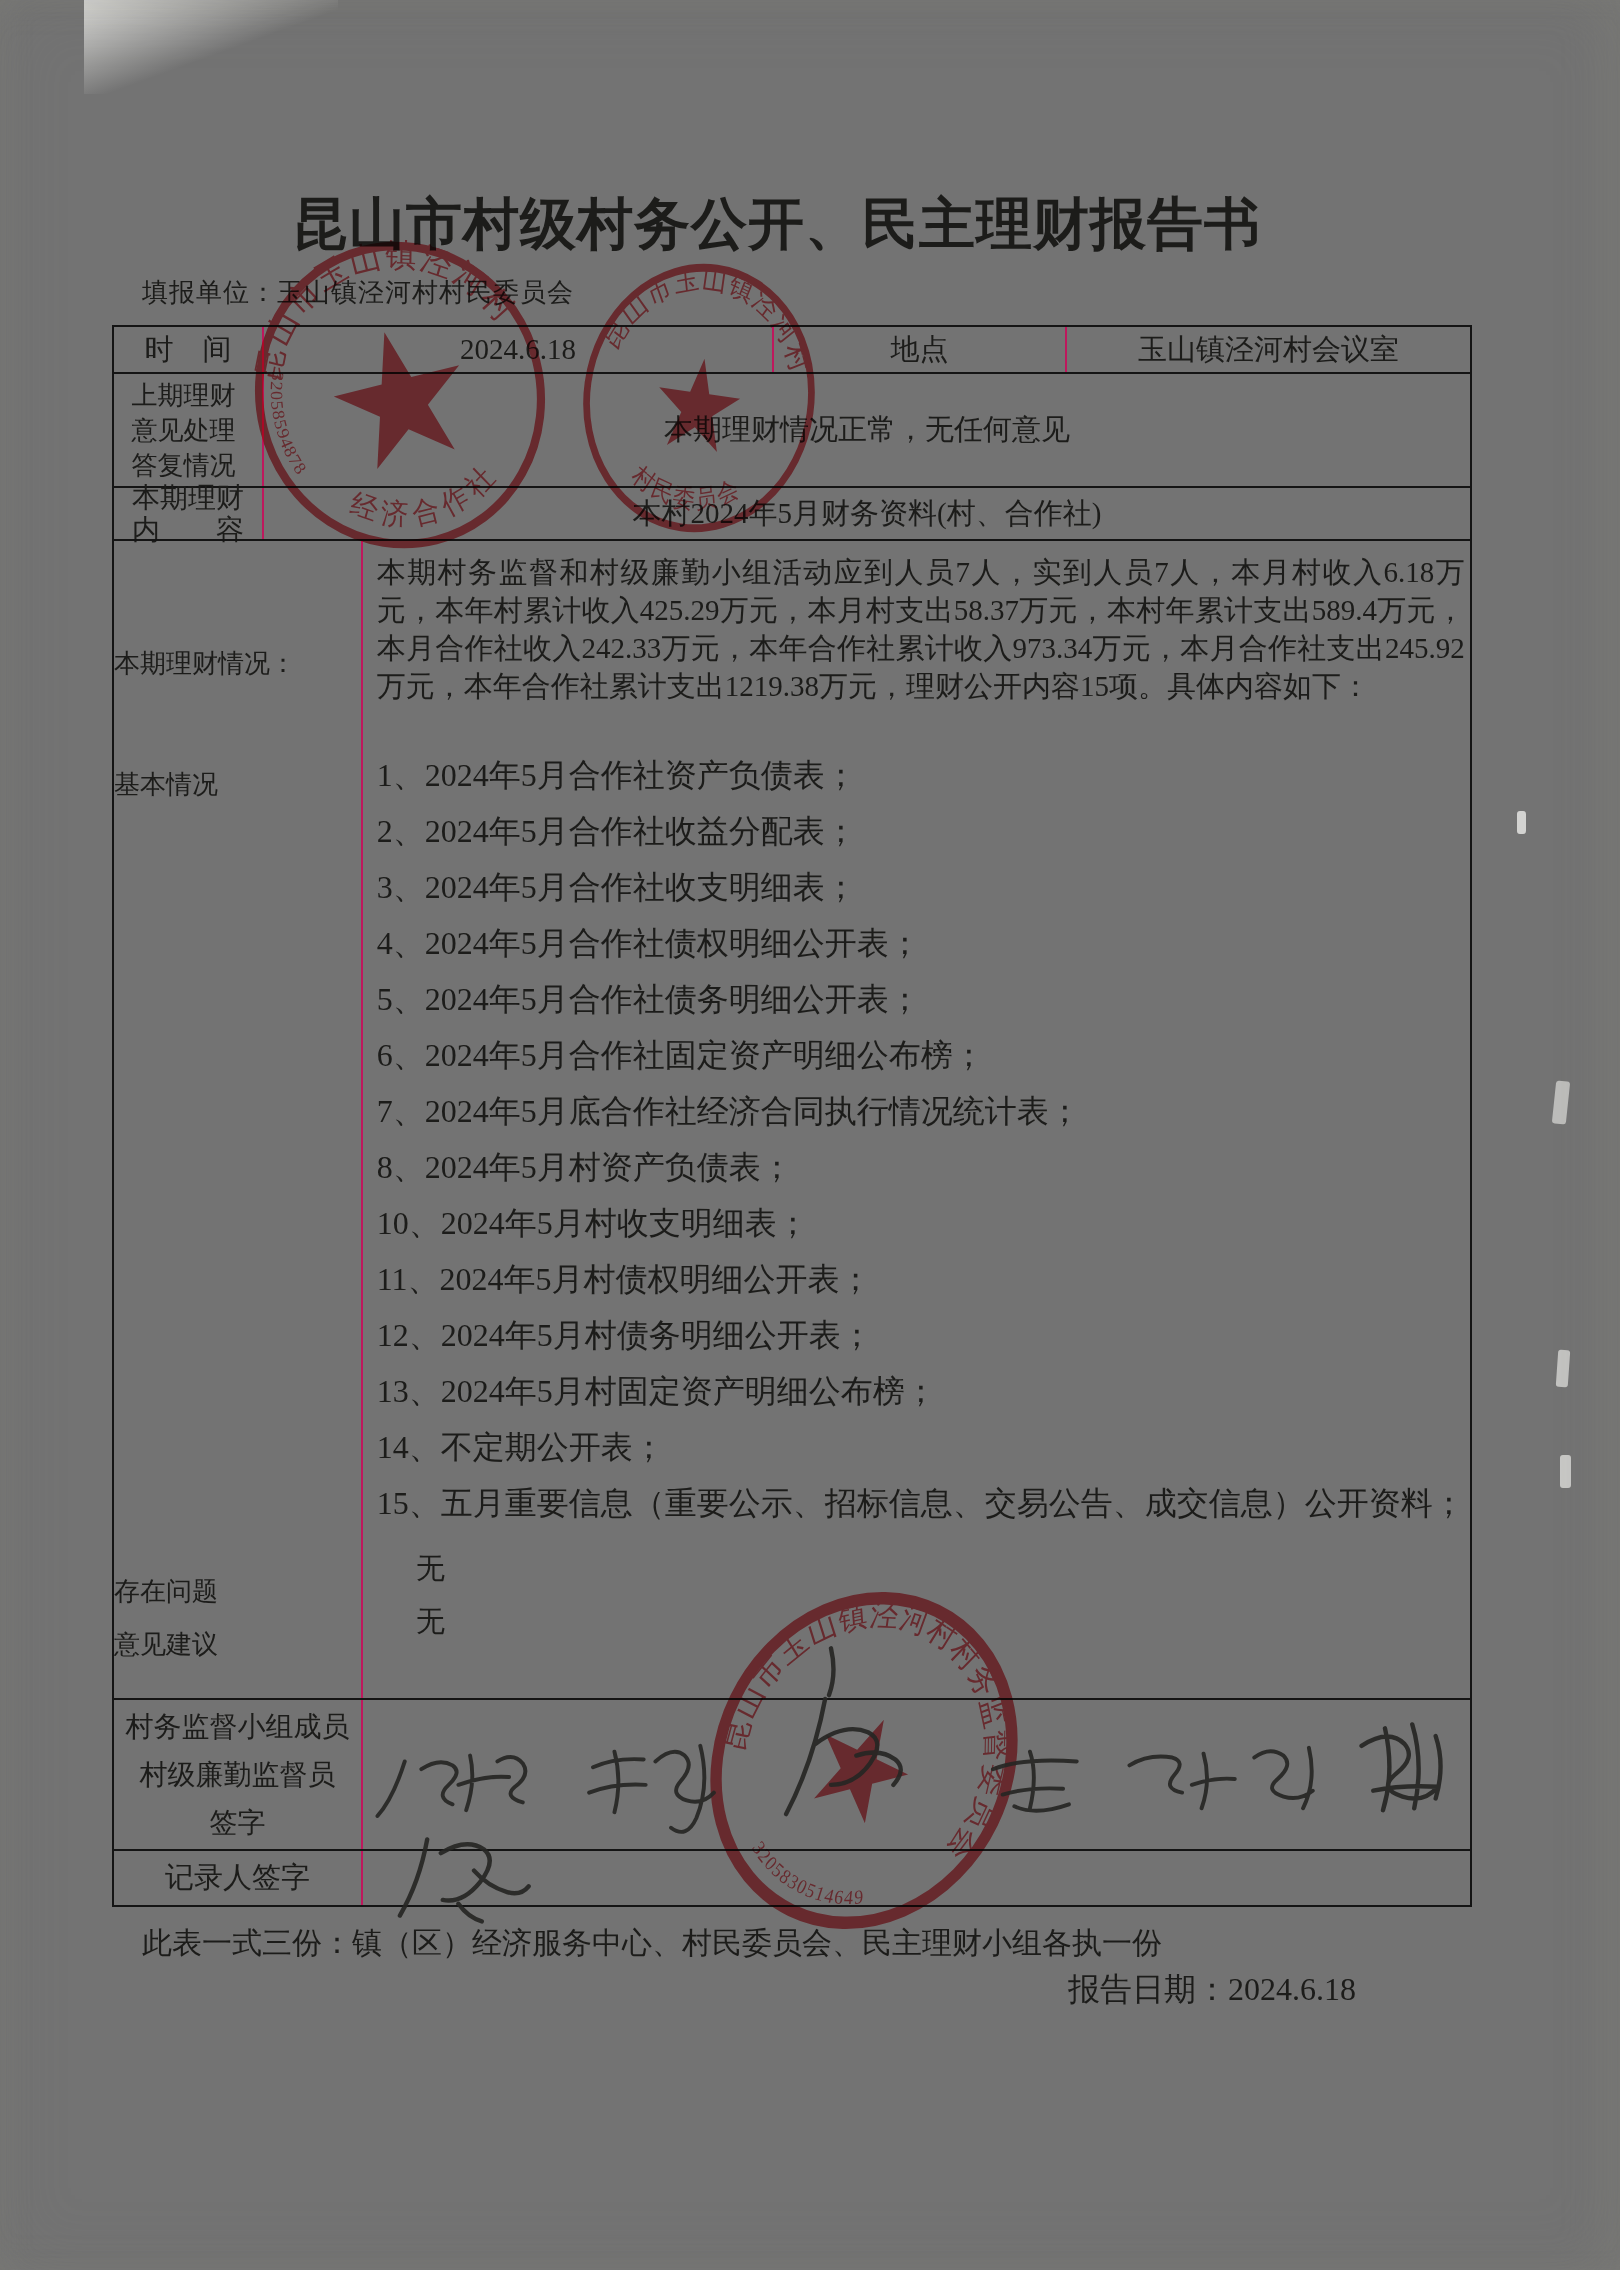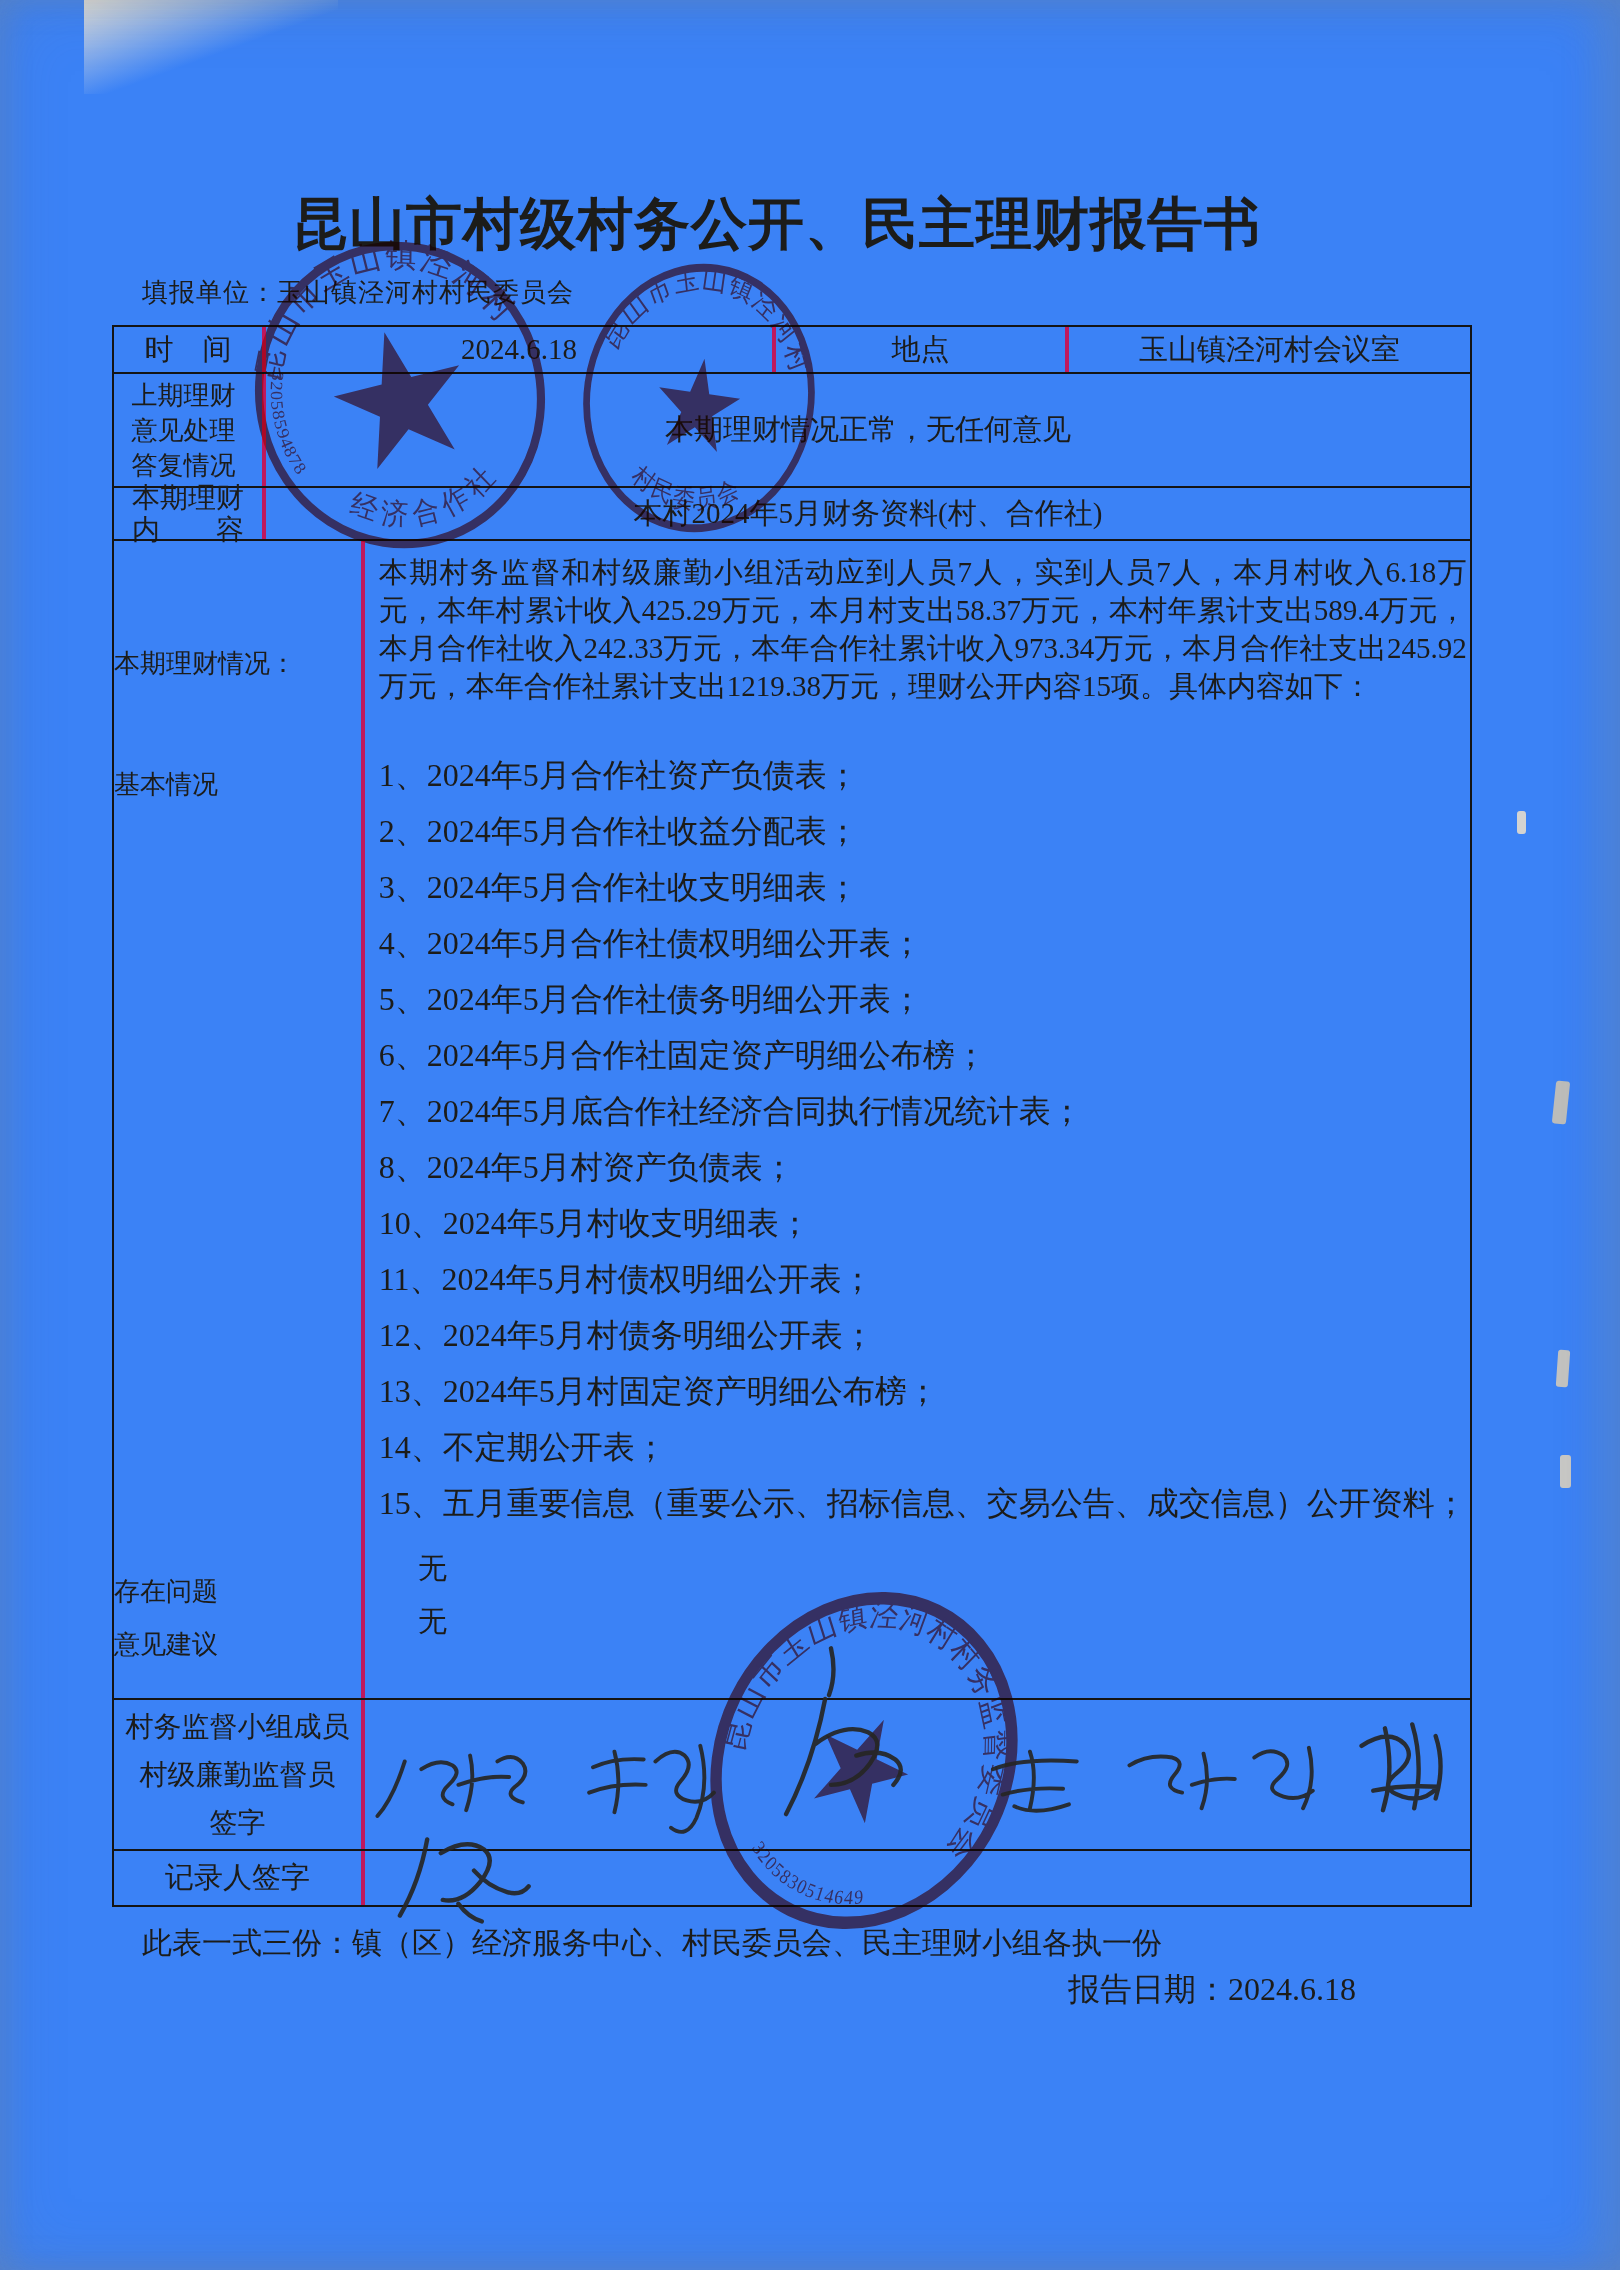--- a/index.html
+++ b/index.html
@@ -1,34 +1,34 @@
 <!DOCTYPE html>
 <html style="--stamp-red: #dd3440; --ink: #1c1c1a;"><head>
 <meta charset="utf-8">
 <style>
   html,body { margin:0; padding:0; background:#9a9a98; }
   .page {
     position:relative; width:1621px; height:2270px;
-    background:#3b82f6; overflow:hidden;
+    background:#737373; overflow:hidden;
     font-family:"Liberation Serif","DejaVu Serif",serif;
     color:#1c1c1a;
   }
   .vignette { position:absolute; inset:0; pointer-events:none; z-index:9;
     box-shadow: inset 0 0 68px rgba(120,120,112,.22), inset -25px 0 37px rgba(140,140,132,.16), inset 13.7px 0 21.5px rgba(140,140,132,.12); }
   .fold { position:absolute; left:84px; top:0; width:254px; height:94px; pointer-events:none;
     background:linear-gradient(160deg,#e0e0dd 0%, rgba(224,224,221,0) 55%); }
   .title { position:absolute; top:187px; left:0; width:1553px; text-align:center;
     font-size:56px; font-weight:bold; letter-spacing:1px; white-space:nowrap; }
   .fill-unit { position:absolute; left:142px; top:275px; font-size:26px; letter-spacing:1px; }
   
   .tbl { position:absolute; left:112px; top:325px; width:1360px; height:1582px;
     border:2.9px solid #141414; box-sizing:border-box; display:flex; flex-direction:column; }
   .trow { display:flex; border-top:2px solid #141414; box-sizing:border-box; flex:0 0 auto; }
   .trow.first { border-top:none; }
-  .tcell { border-left:4px solid #be185d; box-sizing:border-box;
+  .tcell { border-left:2px solid #be185d; box-sizing:border-box;
     display:flex; align-items:center; justify-content:center; font-size:29px; overflow:visible; }
   .tcell.cfirst { border-left:none; }
   .grow { flex:1 1 auto; }
   .h46{height:45px;} .h56{height:55px;} .h117{height:114px;} .h67{height:53px;} .h155{height:151px;} .h52{height:56px;}
   .w152{flex:0 0 148px;} .w523{flex:0 0 510px;} .w300{flex:0 0 293px;} .w321{flex:0 0 313px;} .w194{flex:0 0 189px;} .w253{flex:0 0 247px;}
   .r5 { flex:1 1 auto; position:relative; }
   .labelcol { position:relative; display:block; }
   .flabel { position:absolute; left:0; right:0; text-align:left; font-size:26px; white-space:nowrap;margin-top:23px; }
   .lbl-cur  { top:82px; }
   .lbl-basic{ top:203px; }

